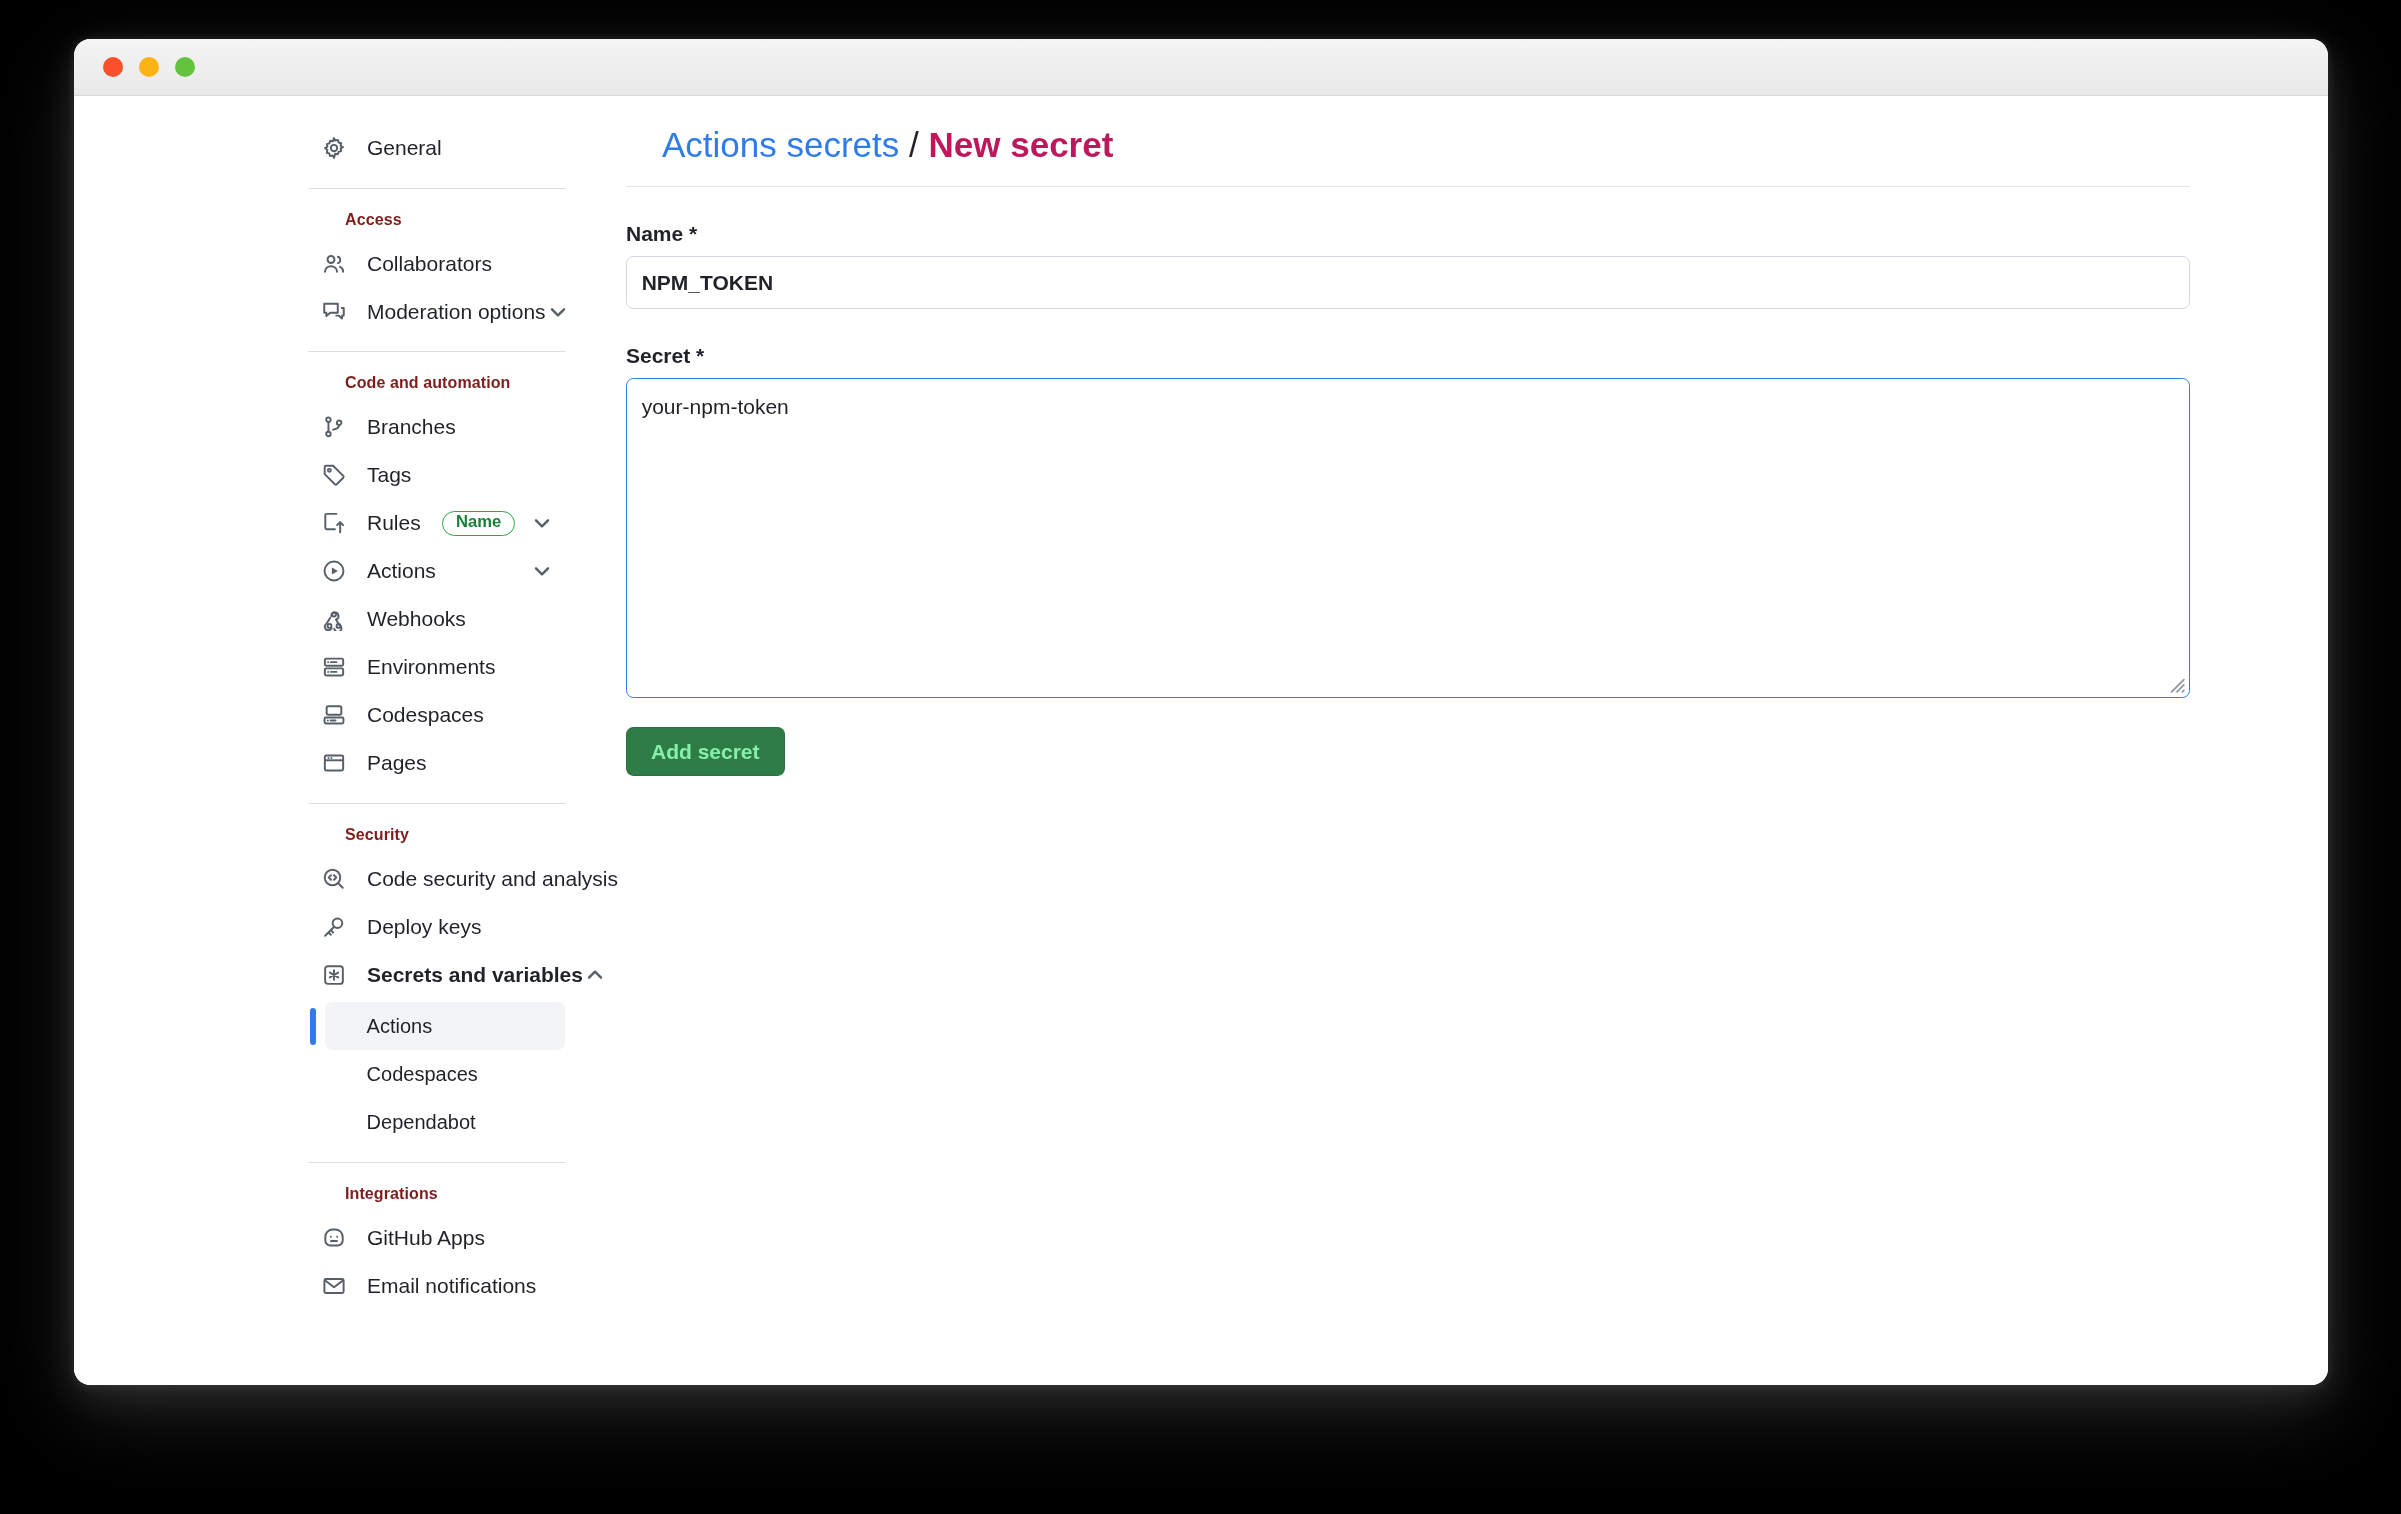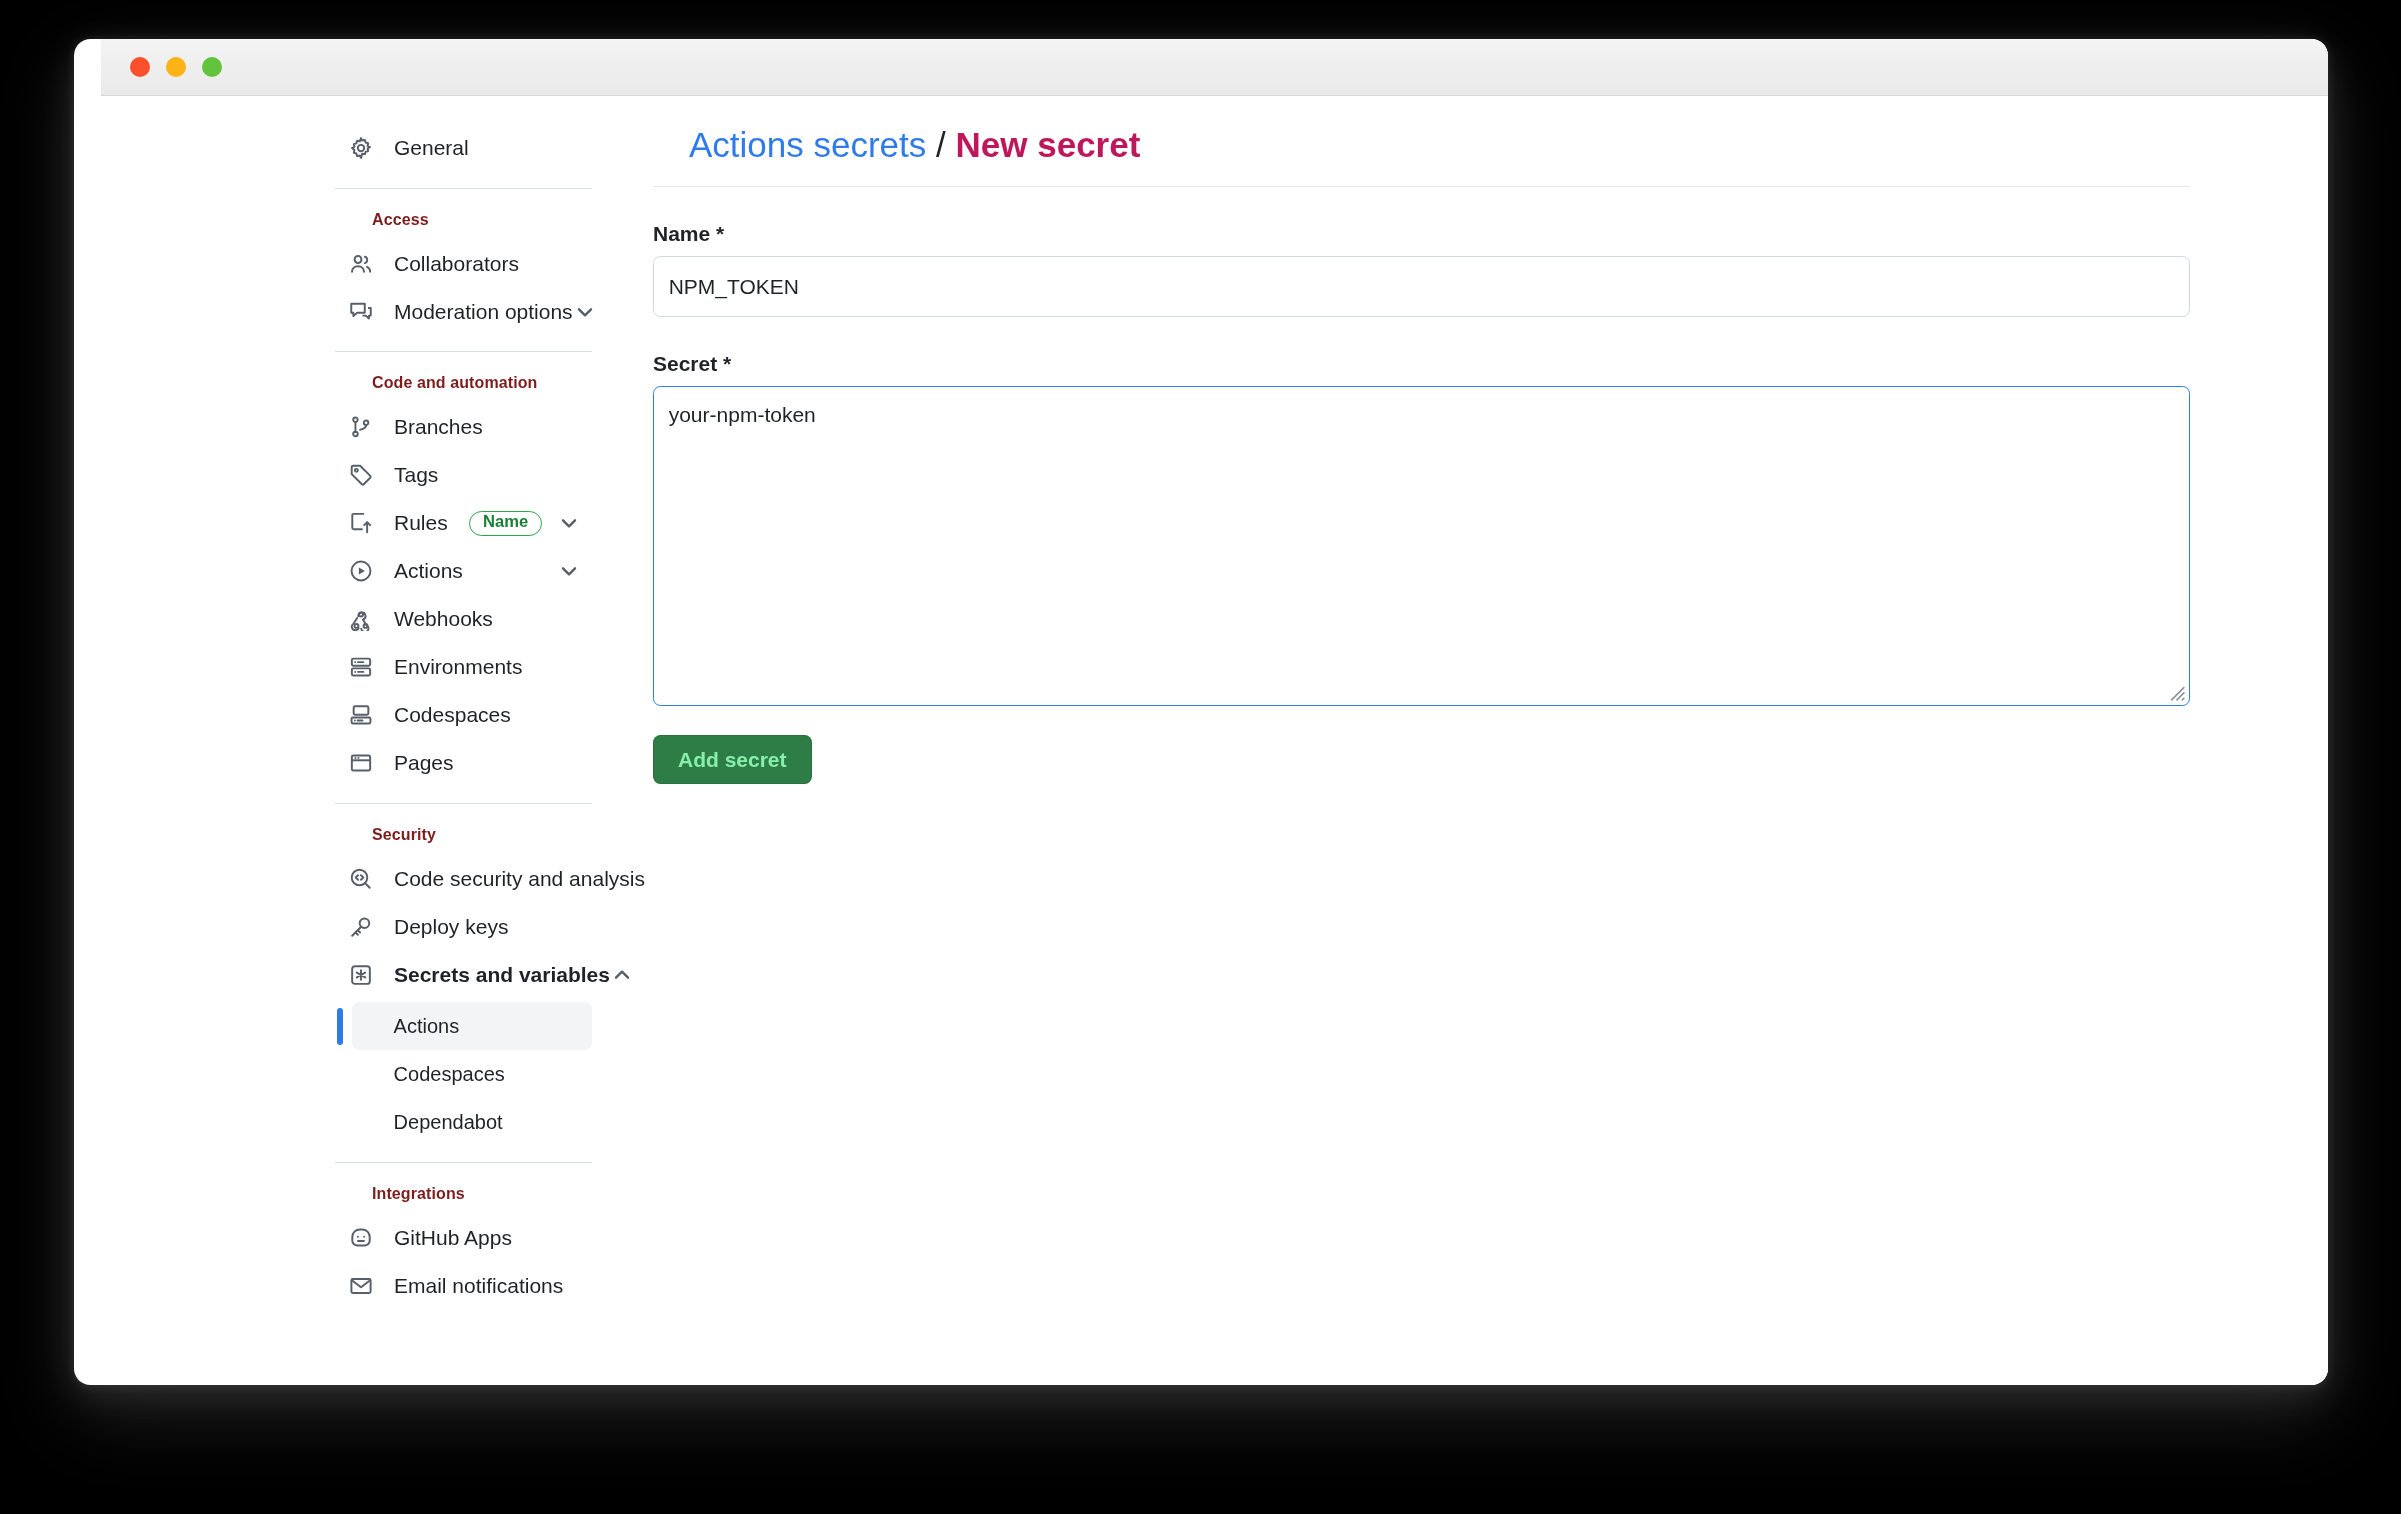--- a/index.html
+++ b/index.html
@@ -16,21 +16,20 @@
   #window {
     position: absolute;
     left: 74px; top: 39px;
     width: 2254px; height: 1346px;
     background: #ffffff;
     border-radius: 16.6px;
     overflow: hidden;
     box-shadow: 0 28px 83px rgba(60,60,60,0.55),
                 0 9.2px 37px rgba(80,80,80,0.40),
                 0 1.8px 9.2px rgba(120,120,120,0.30);
-    padding-left: 27px;
   }
   #titlebar {
     height: 57px;
     background: linear-gradient(#f4f4f4, #e9e9e9);
     border-bottom: 0.9px solid #d8d8d8;
     display: flex;
     align-items: center;
     padding-left: 29.4px;
   }
   .lights { display: flex; gap: 15.6px; }
@@ -149,29 +148,30 @@
   .field-label {
     font-size: 21px;
     font-weight: bold;
     color: #1f2328;
     margin-top: 35px;
     margin-bottom: 10px;
   }
   .text-input {
     display: block;
     width: 100%;
-    height: 61px;
+    height: 53px;
     border: 0.9px solid #d0d7de;
     border-radius: 7.4px;
     font-size: 21px;
     font-family: "Liberation Sans", sans-serif;
     color: #1f2328;
     padding: 0 14.7px;
     background: #fff;
     outline: none;
+    font-weight: bold;
   }
   .secret-area {
     display: block;
     width: 100%;
     height: 320px;
     border: 1.8px solid #2f7bea;
     border-radius: 7.4px;
     font-size: 21px;
     font-family: "Liberation Sans", sans-serif;
     color: #1f2328;

